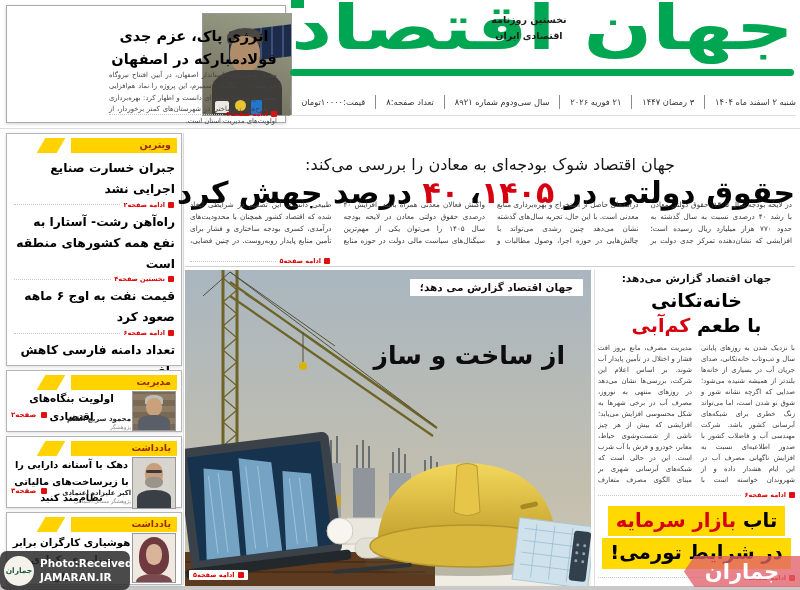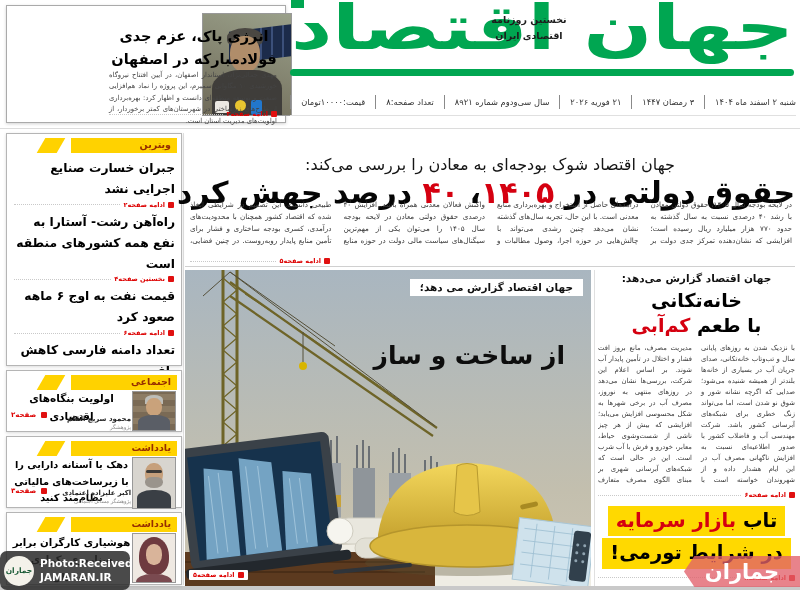--- a/index.html
+++ b/index.html
@@ -215,21 +215,21 @@
         <span class="cont-label">ادامه صفحه۸</span>
         <div class="foot-line"></div>
       </div>
     </div>
   </aside>
 
   <aside class="lbox edbox">
     <div class="tabbar">
       <span class="tab-notch"></span>
       <span class="tab-fill"></span>
-      <span class="tab-label">اجتماعی</span>
+      <span class="tab-label">مدیریت</span>
     </div>
     <div class="portrait pt-man1 ed-photo" style="height:38px;">
       <div class="hair"></div>
         <div class="face"></div>
         <div class="torso"></div>
     </div>
     <h3 class="ed-title" style="top:19px;font-size:10.5px;line-height:1.7;">اولویت بنگاه‌های اقتصادی</h3>
     <div class="ed-author" style="top:44px;font-size:7px;">محمود سریع القلم</div>
     <div class="ed-role" style="top:53px;font-size:5.5px;">پژوهشگر</div>
     <div class="plabel">

